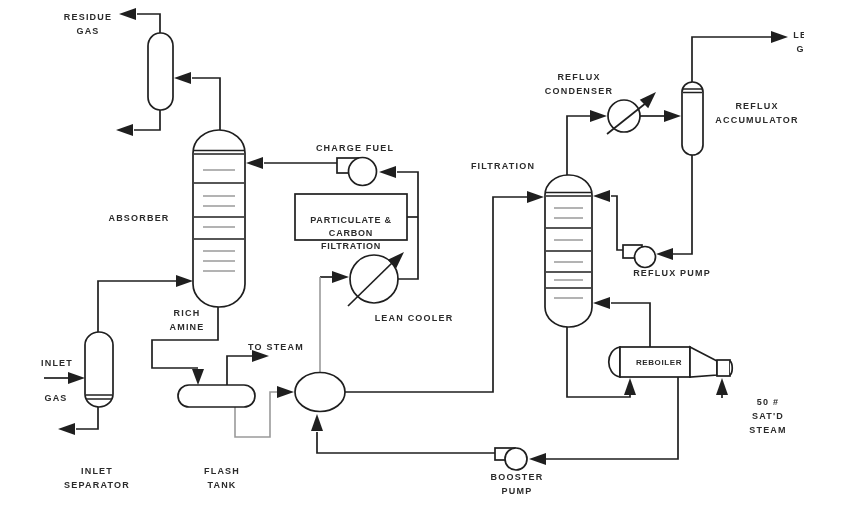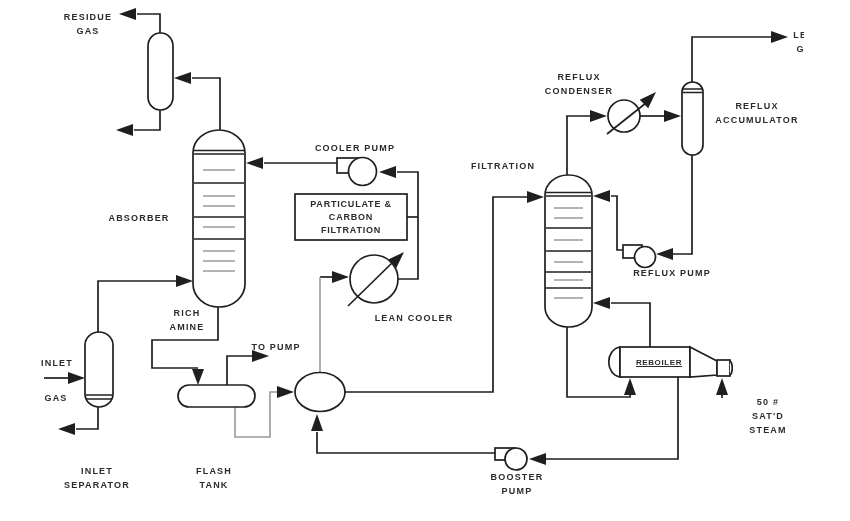--- a/index.html
+++ b/index.html
@@ -6,22 +6,22 @@
   .canvas{
     position:relative;width:804px;height:521px;background:#ffffff;
     font-family:"Liberation Sans", sans-serif;overflow:hidden;
   }
   .canvas svg{position:absolute;left:0;top:0;}
   .lbl{
     position:absolute;transform:translateX(-50%);
     text-align:center;font-size:9px;font-weight:bold;letter-spacing:1.2px;
     line-height:14px;color:#2b2b2b;white-space:pre-line;pointer-events:none;
   }
-  .lbl-sm{font-size:8px;letter-spacing:0.6px;line-height:11px;text-decoration:underline;}
-  .lbl-box{line-height:13px;letter-spacing:0.8px;}
+  .lbl-sm{font-size:8px;letter-spacing:0.6px;line-height:11px;}
+  .lbl-box{line-height:13px;letter-spacing:0.8px;margin-top:16px;}
 </style>
 </head>
 <body>
 
 <div class="canvas">
 
 <svg width="850" height="521" viewBox="0 0 850 521">
 
   <g stroke="#1f1f1f" stroke-width="1.7" fill="none">
     <path d="M160 33 V14 H137"></path>
@@ -176,24 +176,24 @@
 
 <div class="lbl" style="left:88px;top:10px">RESIDUE
 GAS</div>
 <div class="lbl" style="left:139px;top:211px">ABSORBER</div>
 <div class="lbl" style="left:187px;top:306px">RICH
 AMINE</div>
 <div class="lbl" style="left:57px;top:356px">INLET</div>
 <div class="lbl" style="left:56px;top:391px">GAS</div>
 <div class="lbl" style="left:97px;top:464px">INLET
 SEPARATOR</div>
-<div class="lbl" style="left:214px;top:464px">FLASH
+<div class="lbl" style="left:222px;top:464px">FLASH
 TANK</div>
-<div class="lbl" style="left:276px;top:340px">TO PUMP</div>
-<div class="lbl" style="left:355px;top:141px">COOLER PUMP</div>
+<div class="lbl" style="left:276px;top:340px">TO STEAM</div>
+<div class="lbl" style="left:355px;top:141px">CHARGE FUEL</div>
 <div class="lbl lbl-box" style="left:351px;top:198px">PARTICULATE &amp;
 CARBON
 FILTRATION</div>
 <div class="lbl" style="left:414px;top:311px">LEAN COOLER</div>
 <div class="lbl" style="left:517px;top:470px">BOOSTER
 PUMP</div>
 <div class="lbl" style="left:503px;top:159px">FILTRATION</div>
 <div class="lbl" style="left:579px;top:70px">REFLUX
 CONDENSER</div>
 <div class="lbl" style="left:757px;top:99px">REFLUX

